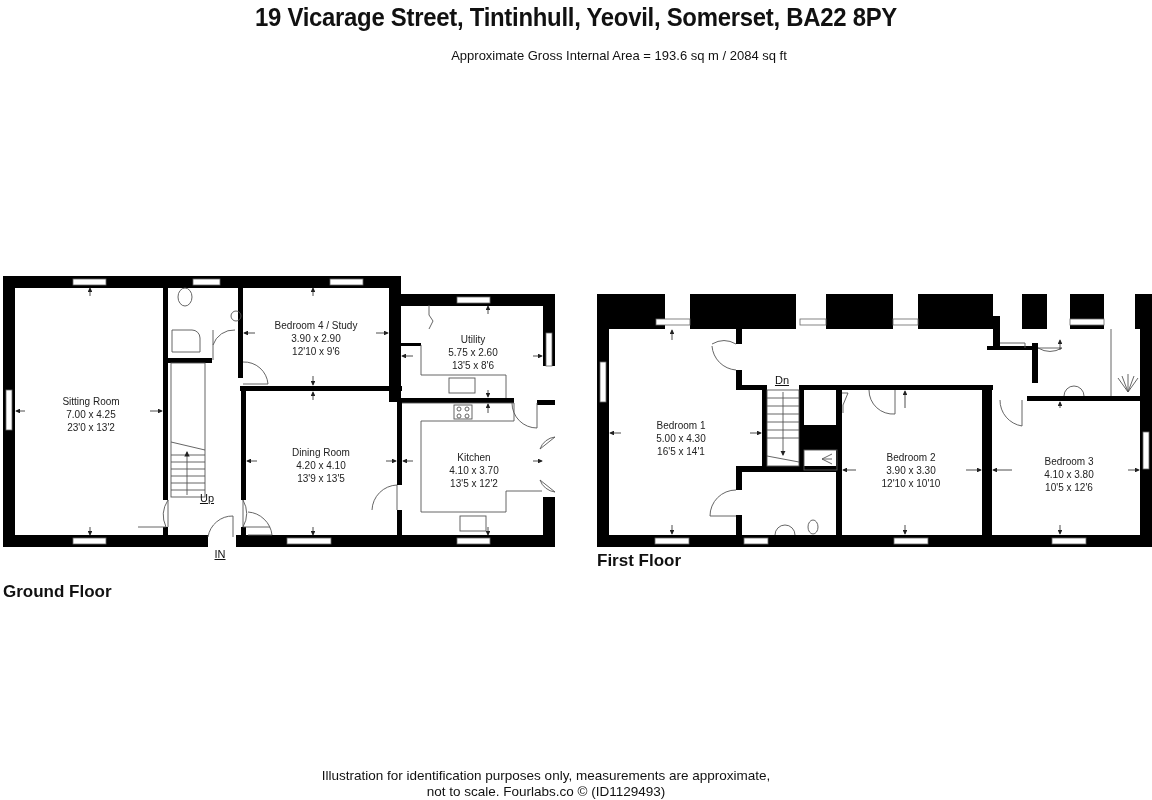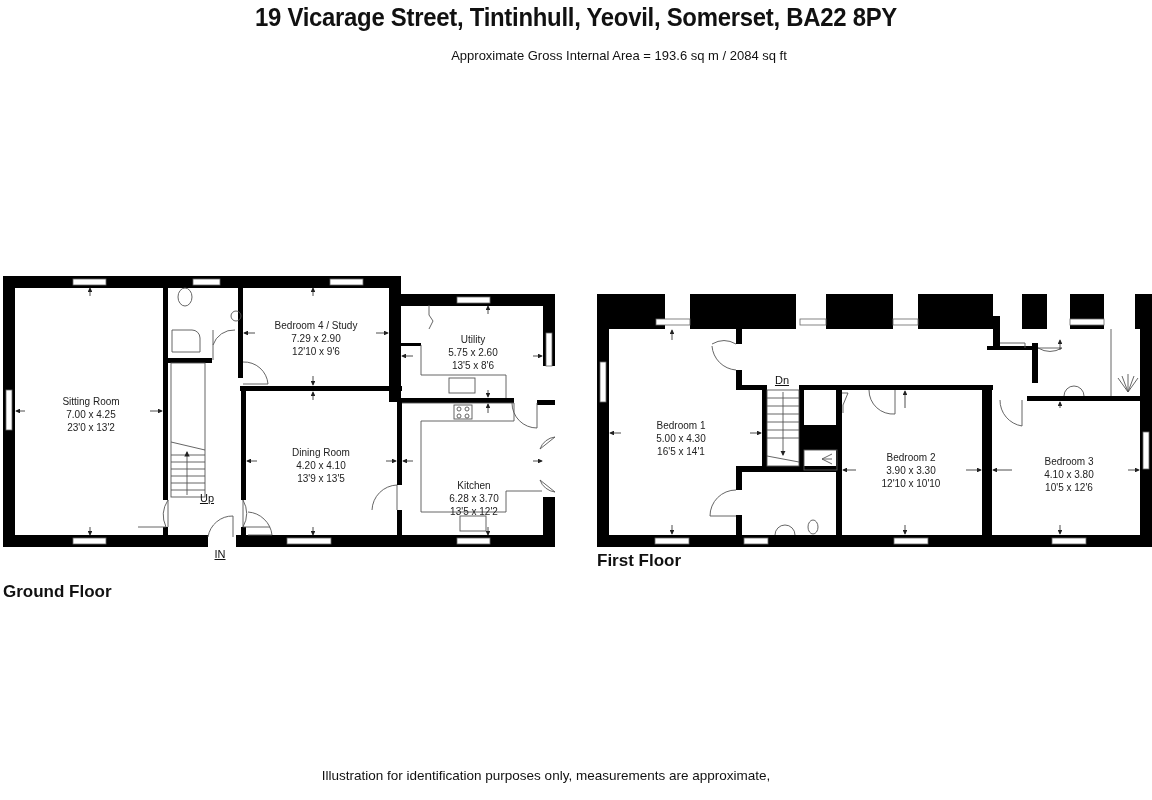--- a/index.html
+++ b/index.html
@@ -221,36 +221,36 @@
   </g>
 </svg>
 
 <div class="room-label" style="left:91px; top:395px;">
   <div>Sitting Room</div>
   <div>7.00 x 4.25</div>
   <div>23'0 x 13'2</div>
 </div>
 <div class="room-label" style="left:316px; top:319px;">
   <div>Bedroom 4 / Study</div>
-  <div>7.29 x 2.90</div>
+  <div>3.90 x 2.90</div>
   <div>12'10 x 9'6</div>
 </div>
 <div class="room-label" style="left:321px; top:446px;">
   <div>Dining Room</div>
   <div>4.20 x 4.10</div>
   <div>13'9 x 13'5</div>
 </div>
 <div class="room-label" style="left:473px; top:333px;">
   <div>Utility</div>
   <div>5.75 x 2.60</div>
   <div>13'5 x 8'6</div>
 </div>
-<div class="room-label" style="left:474px; top:451px;margin-top:28px;">
+<div class="room-label" style="left:474px; top:451px;">
   <div>Kitchen</div>
-  <div>6.28 x 3.70</div>
+  <div>4.10 x 3.70</div>
   <div>13'5 x 12'2</div>
 </div>
 <div class="small" style="left:187px; top:492px;padding-left:40px;">Up</div>
 <div class="small" style="left:220px; top:548px;">IN</div>
 <div class="floor-label" style="left:3px; top:582px;">Ground Floor</div>
 
 <div class="room-label" style="left:681px; top:419px;">
   <div>Bedroom 1</div>
   <div>5.00 x 4.30</div>
   <div>16'5 x 14'1</div>
@@ -263,13 +263,14 @@
 <div class="room-label" style="left:1069px; top:455px;">
   <div>Bedroom 3</div>
   <div>4.10 x 3.80</div>
   <div>10'5 x 12'6</div>
 </div>
 <div class="small" style="left:782px; top:374px;">Dn</div>
 <div class="floor-label" style="left:597px; top:551px;">First Floor</div>
 
 <div class="footer">
   <div>Illustration for identification purposes only, measurements are approximate,</div>
+  <div>not to scale. Fourlabs.co © (ID1129493)</div>
 </div>
 
 </body></html>

